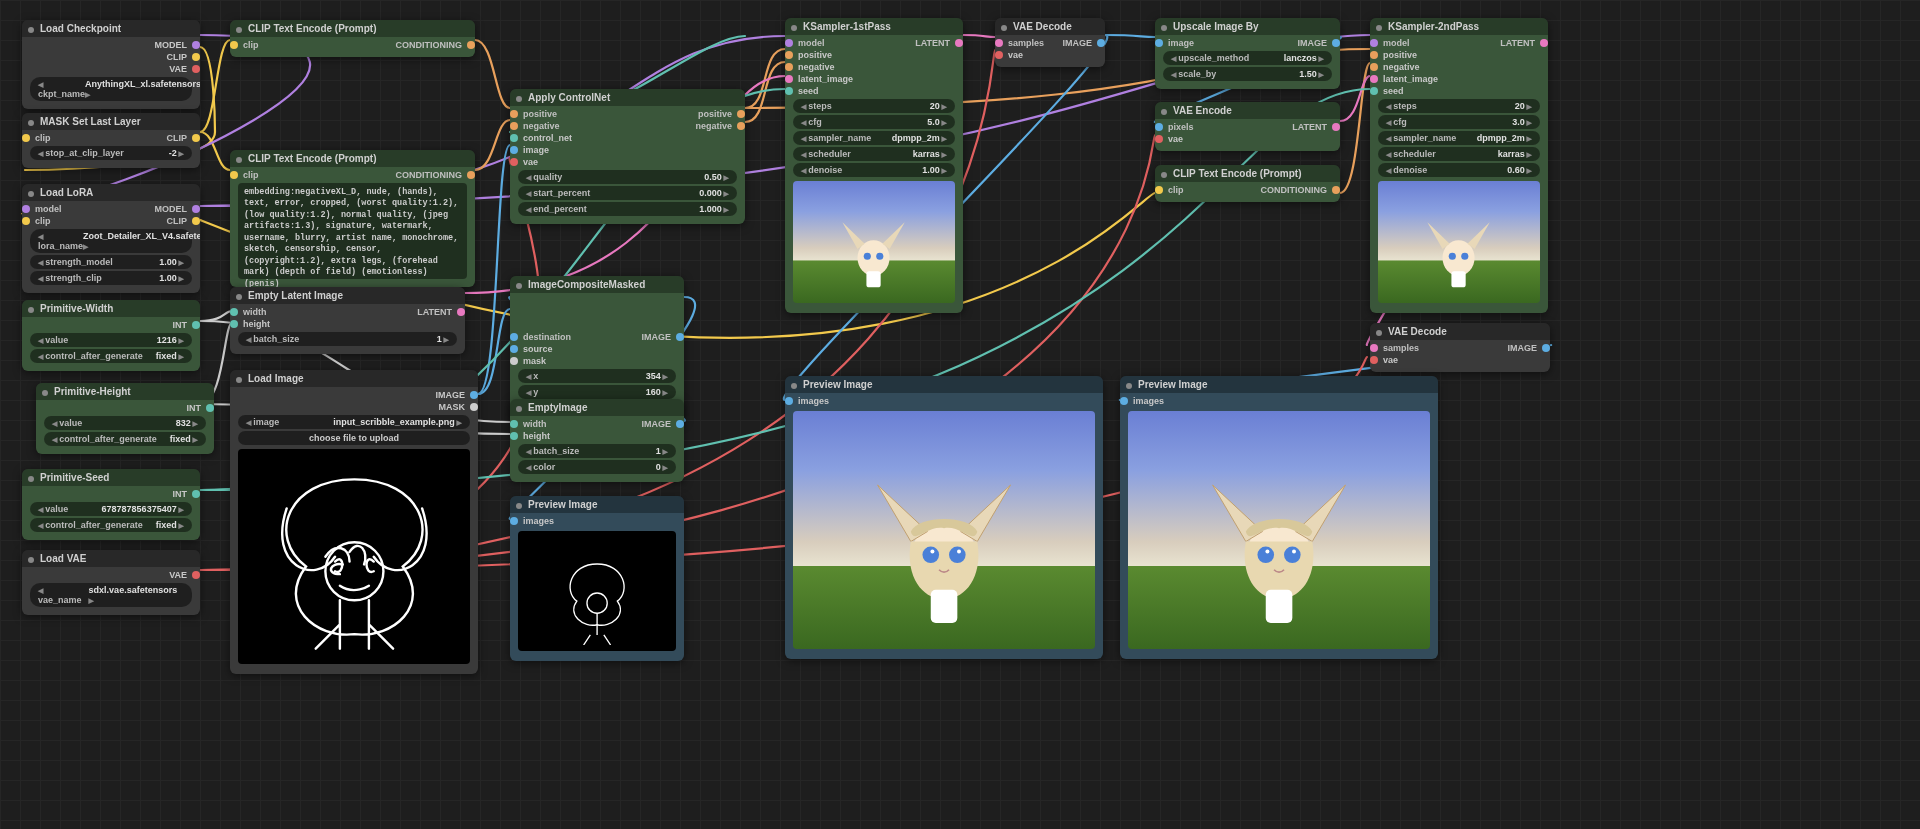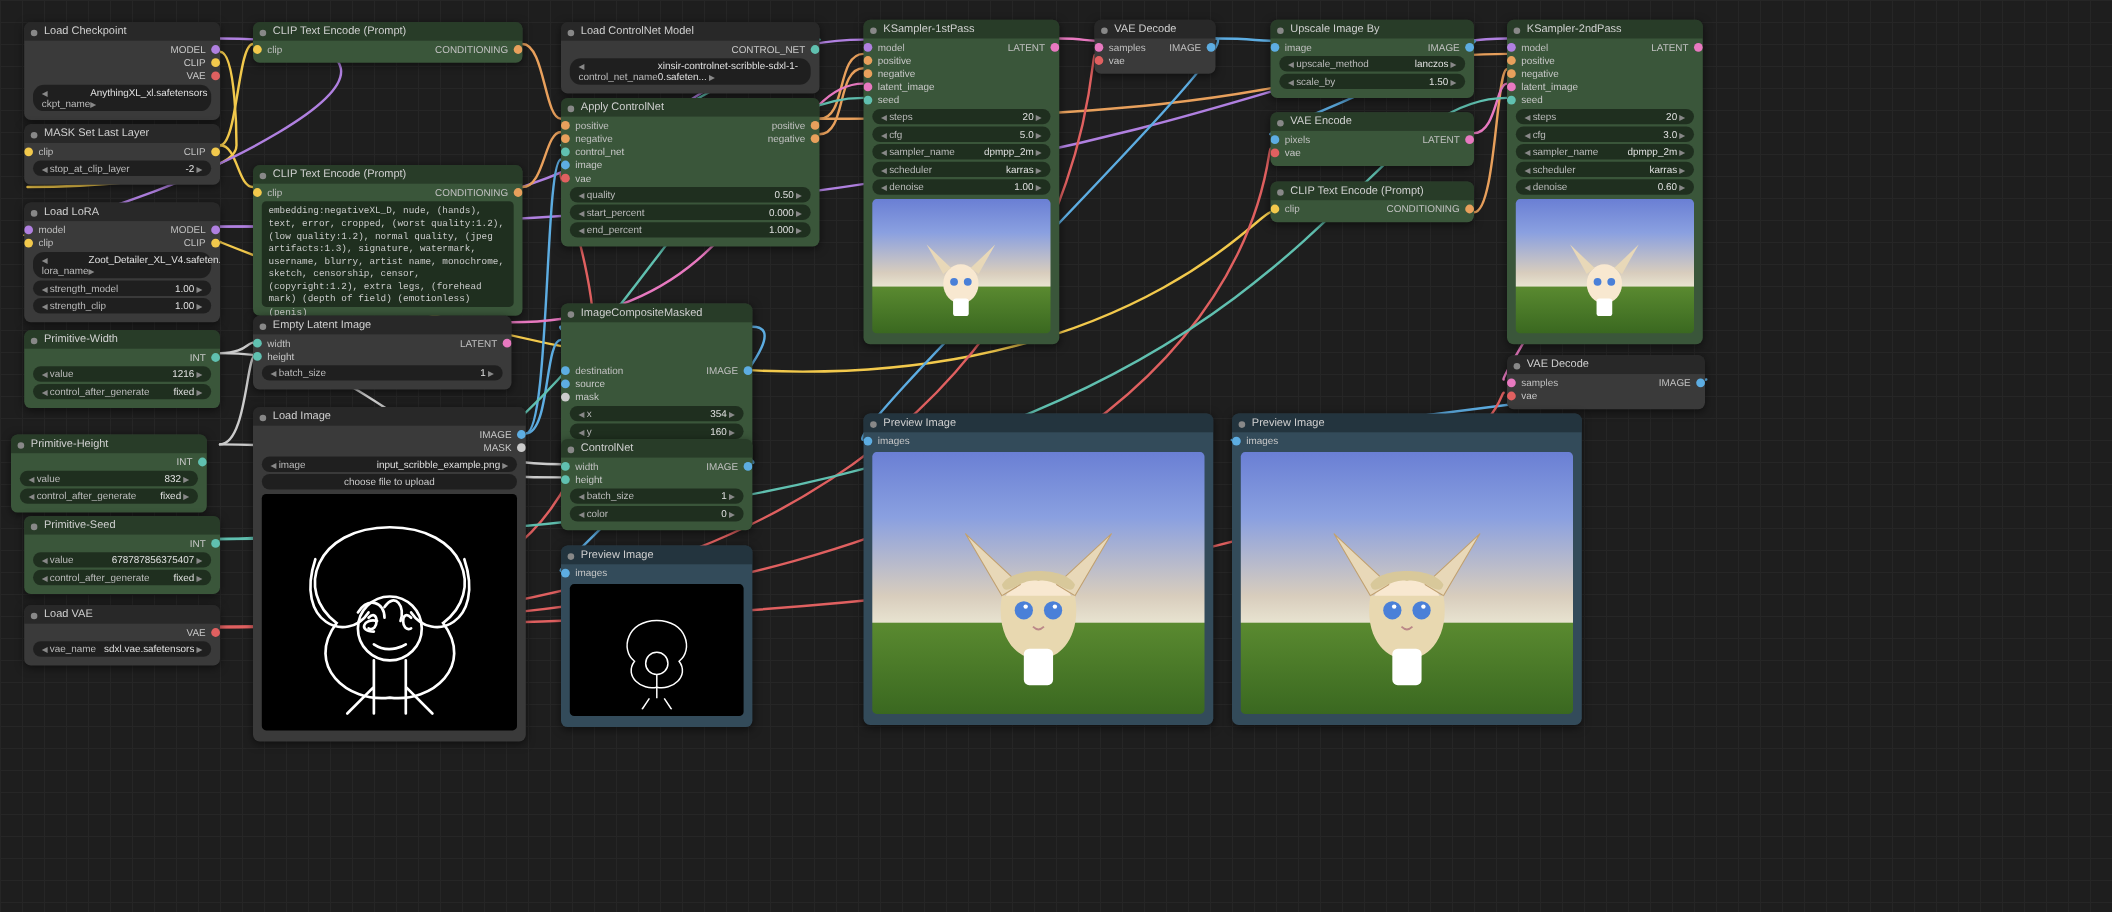--- a/index.html
+++ b/index.html
@@ -14,20 +14,21 @@
   }
   .canvas {
     position: relative;
     width: 1920px;
     height: 829px;
     background-image:
       linear-gradient(#262626 1px, transparent 1px),
       linear-gradient(90deg, #262626 1px, transparent 1px);
     background-size: 20px 20px;
     background-color: #1e1e1e;
+    font-weight: bold;
   }
   svg.wires {
     position: absolute; left:0; top:0;
     width: 1920px; height: 829px;
     pointer-events:none;
   }
   .node {
     position: absolute;
     border-radius: 6px;
     background: #3a3a3a;
@@ -277,21 +278,21 @@
           <span class="wl">value</span>
           <span class="wv wr">1216</span>
         </div>
     <div class="widget">
           <span class="wl">control_after_generate</span>
           <span class="wv wr">fixed</span>
         </div>
   </div>
 </div>
 
-<div class="node green" style="left:10px; top:383px; width:178px;margin-top:12px;">
+<div class="node green" style="left:36px; top:383px; width:178px;">
   <div class="header"><span>Primitive-Height</span></div>
   <div class="body">
     <div class="row out">
           <span class="lbl">INT</span>
           <span class="port p-teal"></span>
         </div>
     <div class="widget">
           <span class="wl">value</span>
           <span class="wv wr">832</span>
         </div>
@@ -417,33 +418,20 @@
           <path d="M80 105 C 90 95, 90 120, 80 115 M120 105 C 110 95, 110 120, 120 115"></path>
           <path d="M85 130 C 100 140, 115 130, 115 130"></path>
           <path d="M85 145 L 85 195 M115 145 L 115 195 M85 170 L 60 195 M115 170 L 140 195"></path>
           <path d="M70 100 C 80 85, 95 90, 95 105 M95 95 C 105 80, 115 95, 110 108 M85 118 C 70 118, 75 105, 88 108"></path>
         </g>
       </svg>
     </div>
   </div>
 </div>
 
-<div class="node" style="left:510px; top:20px; width:235px;">
-  <div class="header"><span>Load ControlNet Model</span></div>
-  <div class="body">
-    <div class="row out">
-          <span class="lbl">CONTROL_NET</span>
-          <span class="port p-teal"></span>
-        </div>
-    <div class="widget">
-          <span class="wl">control_net_name</span>
-          <span class="wv wr">xinsir-controlnet-scribble-sdxl-1-0.safeten...</span>
-        </div>
-  </div>
-</div>
 
 <div class="node green" style="left:510px; top:89px; width:235px;">
   <div class="header"><span>Apply ControlNet</span></div>
   <div class="body">
     <div class="row" style="justify-content:space-between;">
       <span style="display:flex;align-items:center;">
             <span class="port p-orange" style="margin-left:-8px;margin-right:5px;"></span>
             <span class="lbl">positive</span>
           </span>
       <span style="display:flex;align-items:center;">
@@ -518,21 +506,21 @@
           <span class="wv wr">160</span>
         </div>
     <div class="widget">
           <span class="wl">resize_source</span>
           <span class="wv wr">false</span>
         </div>
   </div>
 </div>
 
 <div class="node green" style="left:510px; top:399px; width:174px;">
-  <div class="header"><span>ControlNet</span></div>
+  <div class="header"><span>EmptyImage</span></div>
   <div class="body">
     <div class="row" style="justify-content:space-between;">
       <span style="display:flex;align-items:center;">
             <span class="port p-teal" style="margin-left:-8px;margin-right:5px;"></span>
             <span class="lbl">width</span>
           </span>
       <span style="display:flex;align-items:center;">
             <span class="lbl">IMAGE</span>
             <span class="port p-blue" style="margin-left:5px;margin-right:-8px;"></span>
           </span>

